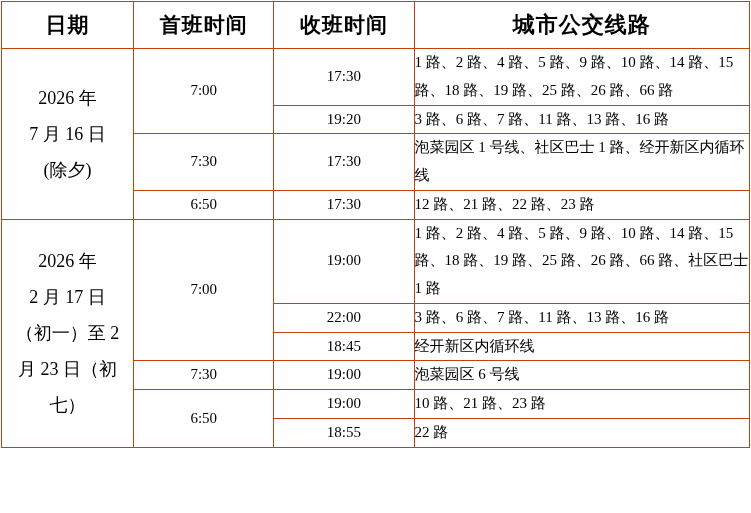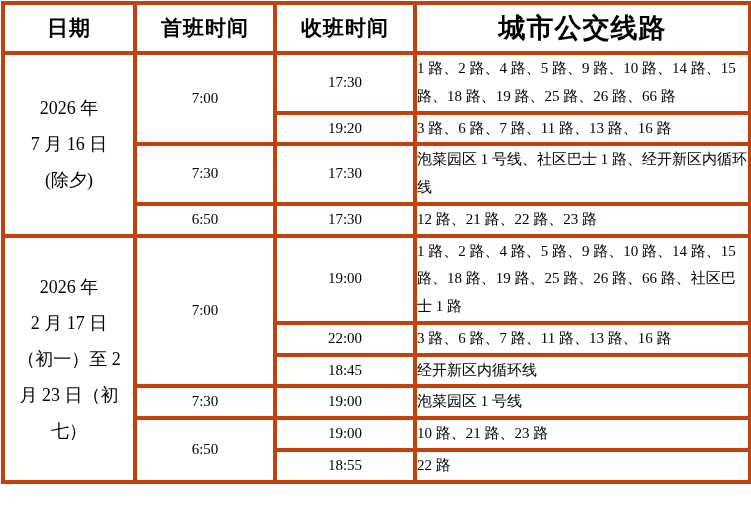--- a/index.html
+++ b/index.html
@@ -14,38 +14,38 @@
     color: #000000;
     overflow: hidden;
   }
   table.schedule {
     border-collapse: collapse;
     width: 749px;
     margin: 1px 0 0 1px;
     table-layout: fixed;
   }
   table.schedule td, table.schedule th {
-    border: 4px solid #c2410c;
+    border: 1px solid #c2410c;
     padding: 0;
     vertical-align: middle;
   }
   .col-date   { width: 132px; }
   .col-first  { width: 140px; }
   .col-last   { width: 140px; }
   .col-routes { width: 335px; }
 
   thead th {
     height: 46px;
     font-size: 21px;
     font-weight: bold;
     text-align: center;
     letter-spacing: 1px;
   }
   thead th.routes-head {
-    font-size: 27px;
+    font-size: 22px;
   }
 
   td.center {
     text-align: center;
     font-size: 15px;
     line-height: 1.7;
   }
   td.date-cell {
     text-align: center;
     font-size: 18px;
@@ -126,21 +126,21 @@
       <td class="center time">22:00</td>
       <td class="routes-cell">3 路、6 路、7 路、11 路、13 路、16 路</td>
     </tr>
     <tr>
       <td class="center time">18:45</td>
       <td class="routes-cell">经开新区内循环线</td>
     </tr>
     <tr>
       <td class="center time">7:30</td>
       <td class="center time">19:00</td>
-      <td class="routes-cell">泡菜园区 1 号线</td>
+      <td class="routes-cell">泡菜园区 6 号线</td>
     </tr>
     <tr>
       <td class="center time" rowspan="2">6:50</td>
       <td class="center time">19:00</td>
       <td class="routes-cell">10 路、21 路、23 路</td>
     </tr>
     <tr>
       <td class="center time">18:55</td>
       <td class="routes-cell">22 路</td>
     </tr>

